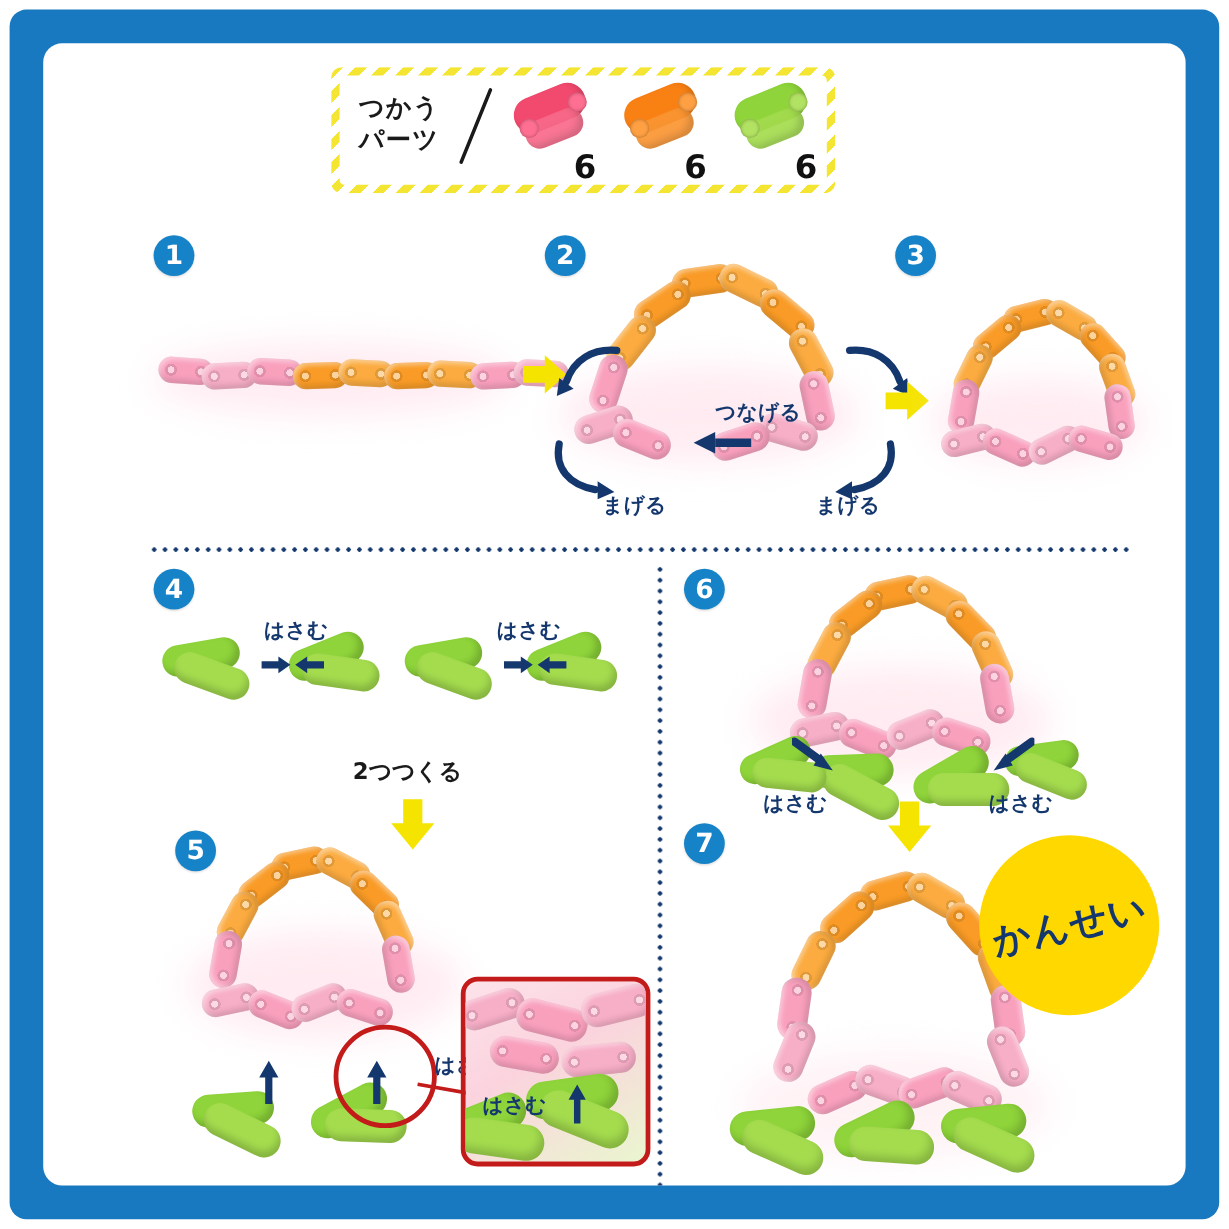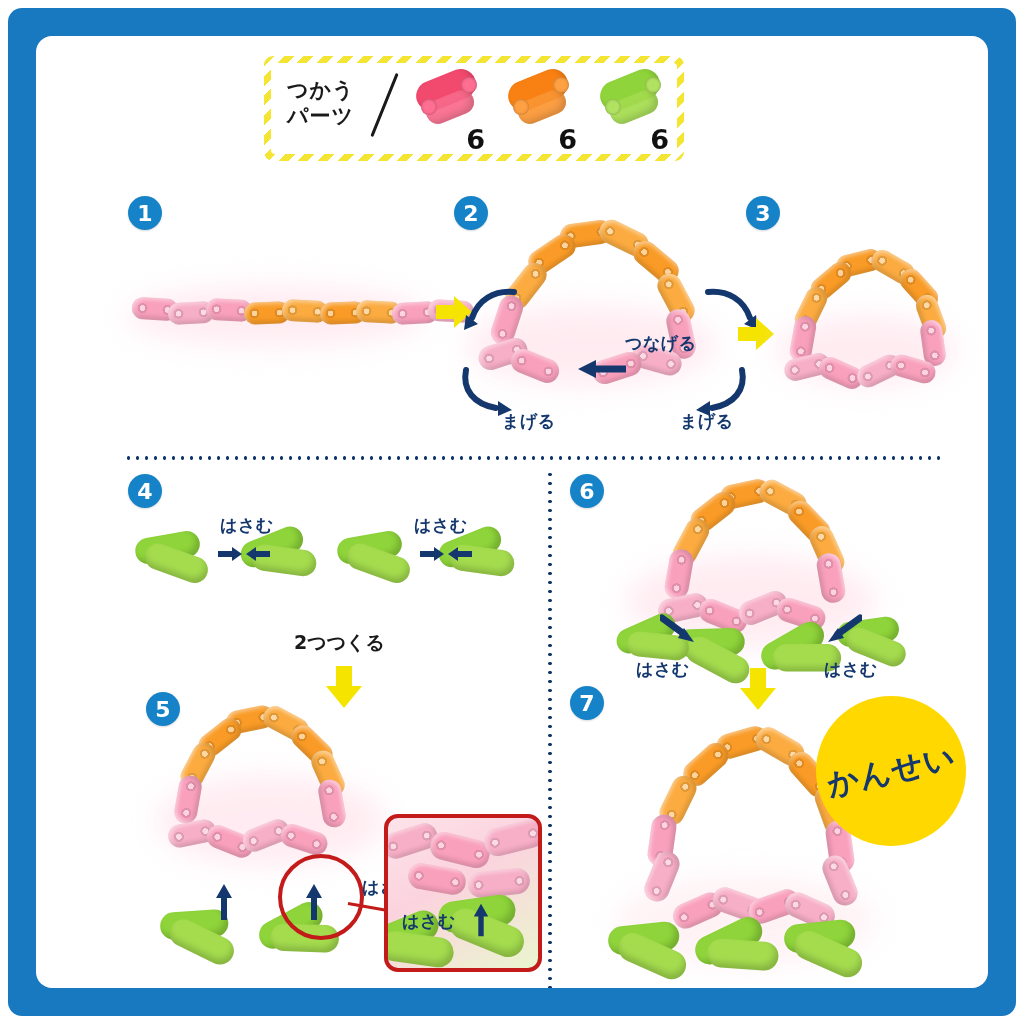--- a/index.html
+++ b/index.html
@@ -9,21 +9,21 @@
     font-family:"DejaVu Sans","Liberation Sans",sans-serif;
   }
   .sheet{position:absolute;left:8px;top:8px;width:1008px;height:1008px;
     background:#1878c0;border-radius:14px;}
   .panel{position:absolute;left:28px;top:28px;width:952px;height:952px;
     background:#ffffff;border-radius:16px;overflow:hidden;}
 
   
   .title{position:absolute;left:88px;top:52px;font-size:62px;font-weight:bold;
     color:#1059a8;letter-spacing:26px;line-height:1;}
-  .legend{position:absolute;left:228px;top:20px;width:420px;height:105px;
+  .legend{position:absolute;left:240px;top:20px;width:420px;height:105px;
     background:#fff;border-radius:9px;
     background-image:repeating-linear-gradient(-45deg,#f3e532 0 7px,#ffffff 7px 14px);
     padding:7px;box-sizing:border-box;}
   .legend-in{width:100%;height:100%;background:#fff;border-radius:4px;position:relative;}
   .legend-label{position:absolute;left:16px;top:14px;font-size:21px;font-weight:bold;
     color:#1a1a1a;line-height:1.25;letter-spacing:1px;}
   .legend-slash{position:absolute;left:112px;top:8px;width:3px;height:68px;
     background:#1a1a1a;transform:rotate(22deg);border-radius:2px;}
   .parts{position:absolute;left:140px;top:6px;display:flex;gap:14px;align-items:flex-end;}
   .part{position:relative;width:78px;height:84px;}
@@ -184,21 +184,21 @@
     <svg style="position:absolute;left:640px;top:330px" width="80" height="52" viewBox="0 0 80 52">
       <path d="M66 4 C70 24 58 38 36 42" stroke="#14386e" stroke-width="6" fill="none" stroke-linecap="round"></path>
       <path d="M20 44 l14 -9 0 15 z" fill="#14386e"></path>
     </svg>
 
     <svg style="position:absolute;left:540px;top:322px" width="52" height="22" viewBox="0 0 52 22">
       <path d="M50 11 h-30" stroke="#14386e" stroke-width="7" fill="none"></path>
       <path d="M2 11 l18 -9 0 18 z" fill="#14386e"></path>
     </svg>
 
-    <div class="blue-lbl" style="left:589px;top:296px">つなげる</div>
+    <div class="blue-lbl" style="left:560px;top:296px">つなげる</div>
     <div class="blue-lbl" style="left:466px;top:374px">まげる</div>
     <div class="blue-lbl" style="left:644px;top:374px">まげる</div>
   </div>
 
   <div class="yarrow" style="left:700px;top:278px">
     <svg width="40" height="40" viewBox="0 0 40 40">
           <path d="M2 13 h18 V4 l18 16 -18 16 v-9 H2 z" fill="#f5e400"></path>
         </svg>
   </div>
 

